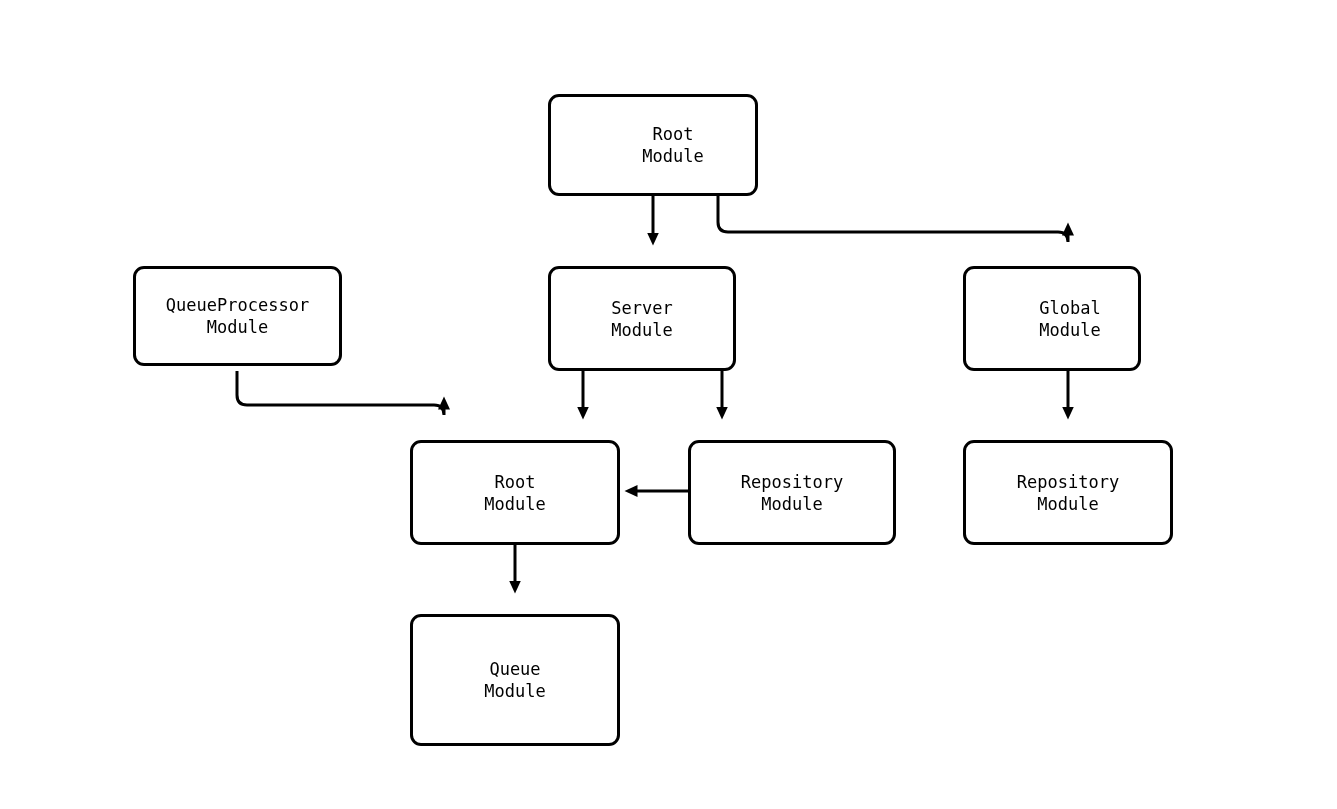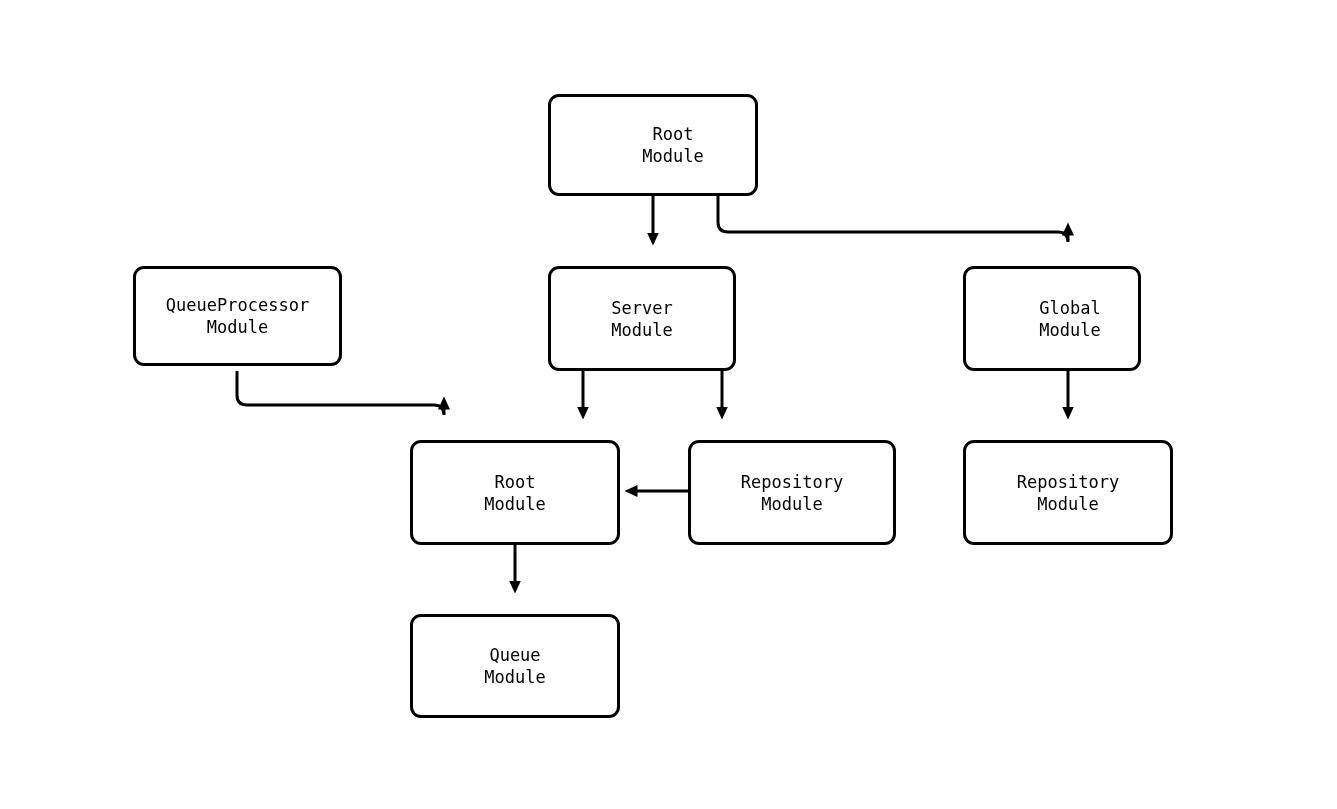--- a/index.html
+++ b/index.html
@@ -118,18 +118,18 @@
   <div class="node" style="left:688px; top:440px; width:208px; height:105px;">
     <div class="node-line">Repository</div>
     <div class="node-line">Module</div>
   </div>
 
   <div class="node" style="left:963px; top:440px; width:210px; height:105px;">
     <div class="node-line">Repository</div>
     <div class="node-line">Module</div>
   </div>
 
-  <div class="node" style="left:410px; top:614px; width:210px; height:104px;">
+  <div class="node" style="left:410px; top:614px; width:210px; height:132px;">
     <div class="node-line">Queue</div>
     <div class="node-line">Module</div>
   </div>
 
 </div>
 
 </body></html>

